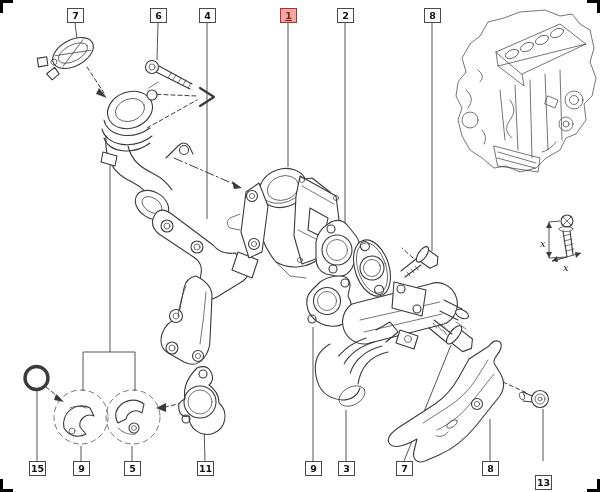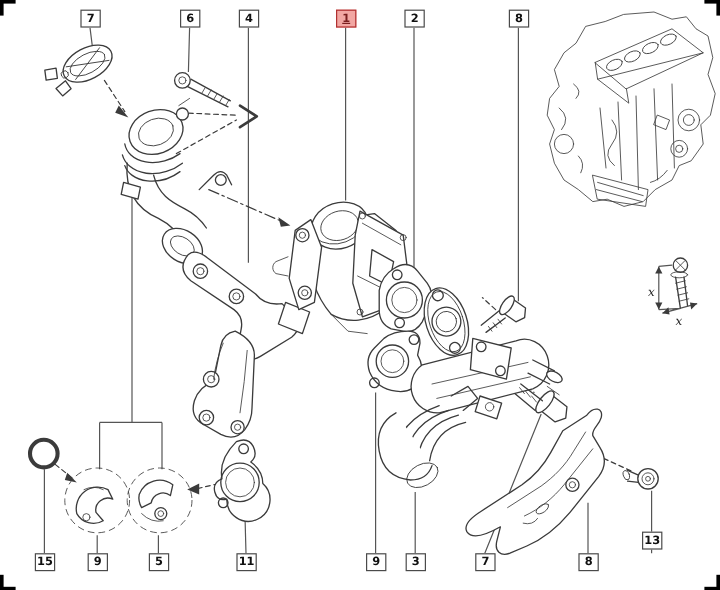--- a/index.html
+++ b/index.html
@@ -268,21 +268,21 @@
   <div class="co" style="left:337px;top:8px">2</div>
   <div class="co" style="left:424px;top:8px">8</div>
   <div class="co" style="left:29px;top:461px">15</div>
   <div class="co" style="left:73px;top:461px">9</div>
   <div class="co" style="left:124px;top:461px">5</div>
   <div class="co" style="left:197px;top:461px">11</div>
   <div class="co" style="left:305px;top:461px">9</div>
   <div class="co" style="left:338px;top:461px">3</div>
   <div class="co" style="left:396px;top:461px">7</div>
   <div class="co" style="left:482px;top:461px">8</div>
-  <div class="co" style="left:535px;top:443px">13</div>
+  <div class="co" style="left:535px;top:475px">13</div>
 
   <div class="corner" style="left:0;top:0">
       <span style="left:0;top:0;width:13px;height:3px"></span>
       <span style="left:0;top:0;width:3px;height:13px"></span>
     </div>
   <div class="corner" style="right:0;top:0">
       <span style="right:0;top:0;width:13px;height:3px"></span>
       <span style="right:0;top:0;width:3px;height:13px"></span>
     </div>
   <div class="corner" style="left:0;bottom:0">

